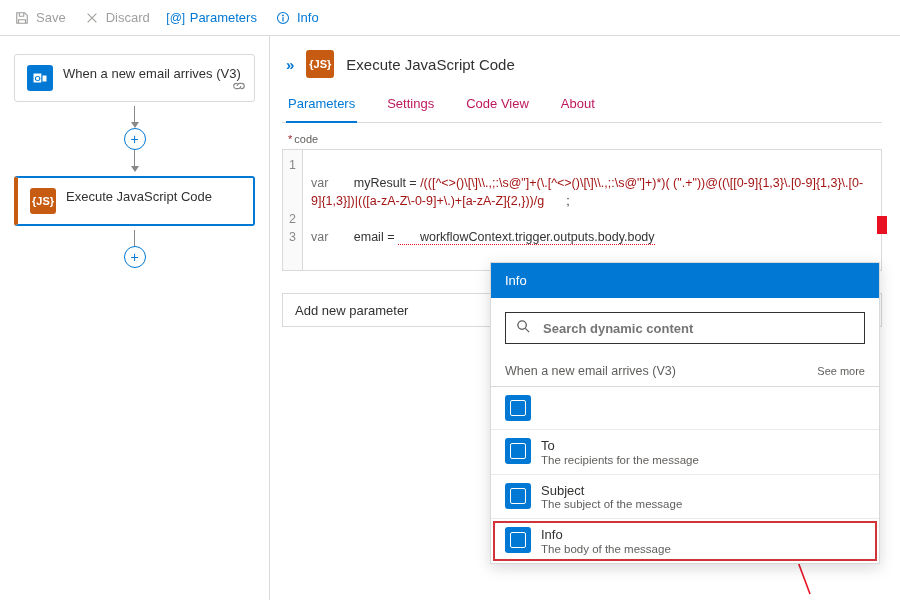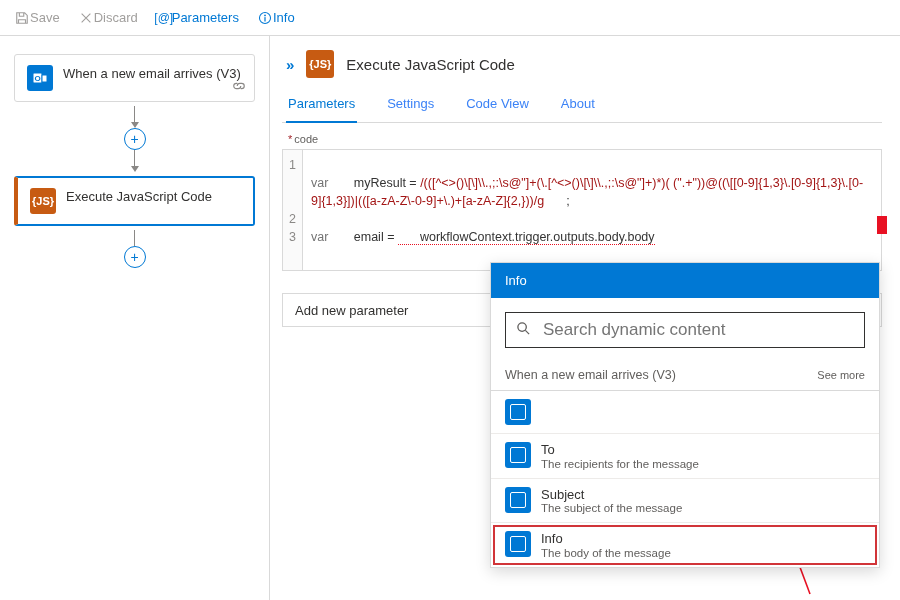--- a/index.html
+++ b/index.html
@@ -12,21 +12,21 @@
     --panel-bg:#f3f2f1;
     --code-red:#a31515;
     --code-green:#008000;
     --code-black:#333;
     --orange:#c75b12;
   }
   *{box-sizing:border-box;font-family:"Segoe UI",Arial,sans-serif;}
   html,body{margin:0;padding:0;width:900px;height:600px;background:var(--bg);color:var(--text);font-size:13px;overflow:hidden;}
   
   .toolbar{display:flex;align-items:center;gap:18px;height:36px;padding:0 14px;border-bottom:1px solid var(--border);}
-  .tb-btn{display:flex;align-items:center;cursor:pointer;color:#323130;}
+  .tb-btn{display:flex;align-items:center;gap:6px;cursor:pointer;color:#323130;}
   .tb-btn.disabled{color:#a19f9d;}
   .tb-btn.blue{color:var(--blue);}
   .ic{display:inline-flex;width:16px;height:16px;align-items:center;justify-content:center;}
   
   .main{display:flex;height:564px;}
   .canvas{width:270px;border-right:1px solid var(--border);padding:18px 14px;position:relative;}
   .node{border:1px solid var(--border);border-radius:3px;display:flex;align-items:flex-start;padding:10px 12px;background:#fff;position:relative;}
   .node .title{font-size:13px;line-height:1.35;}
   .node .badge{width:26px;height:26px;border-radius:3px;display:flex;align-items:center;justify-content:center;flex:0 0 auto;margin-right:10px;color:#fff;font-size:11px;font-weight:600;}
   .badge.blue{background:#0078d4;}
@@ -37,42 +37,42 @@
   .vline{width:1px;height:16px;background:#8a8886;}
   .plus{width:22px;height:22px;border:1px solid var(--blue);border-radius:50%;color:var(--blue);display:flex;align-items:center;justify-content:center;background:#fff;font-size:14px;line-height:1;cursor:pointer;}
   .arrowhead{width:0;height:0;border-left:4px solid transparent;border-right:4px solid transparent;border-top:6px solid #8a8886;}
   
   .panel{flex:1;padding:10px 0 0 12px;position:relative;overflow:hidden;}
   .panel-head{display:flex;align-items:center;gap:12px;padding:4px 14px 10px 4px;}
   .coll{color:var(--blue);font-weight:600;cursor:pointer;font-size:15px;}
   .panel-title-badge{width:28px;height:28px;border-radius:3px;background:var(--orange);color:#fff;display:flex;align-items:center;justify-content:center;}
   .panel-title{font-size:15px;}
   .tabs{display:flex;gap:28px;padding:2px 0 0 4px;border-bottom:1px solid var(--border);margin-right:18px;}
-  .tab{padding:6px 2px 10px 2px;cursor:pointer;color:#3b82f6;}
+  .tab{padding:6px 2px 10px 2px;cursor:pointer;color:#be185d;}
   .tab.active{color:var(--blue);border-bottom:2px solid var(--blue);margin-bottom:-1px;}
   .field-label{font-size:11px;color:var(--muted);padding:10px 0 4px 6px;}
   .req{color:#a4262c;margin-right:2px;}
   .codebox{border:1px solid var(--border);margin-right:18px;display:flex;font-family:Consolas,Menlo,monospace;font-size:12.5px;position:relative;}
   .gutter{background:#fafafa;color:#8a8886;text-align:right;padding:6px 6px;border-right:1px solid var(--border);user-select:none;}
   .gutter div{height:18px;line-height:18px;}
   .code{padding:6px 8px;line-height:18px;white-space:pre-wrap;word-break:break-all;flex:1;}
   .kw{color:#737373;}
   .rx{color:var(--code-red);}
   .ident{color:var(--code-black);padding-left:22px;}
   .underline-red{border-bottom:1px dotted #e81123;}
   .err-marker{position:absolute;right:-6px;top:66px;width:10px;height:18px;background:#e81123;}
   .add-param{border:1px solid var(--border);margin:22px 18px 0 0;padding:8px 12px;color:#323130;cursor:pointer;display:flex;align-items:center;justify-content:space-between;}
   .chev{color:#605e5c;}
   
   .popover{position:absolute;left:490px;top:262px;width:390px;border:1px solid var(--border);background:#fff;box-shadow:0 4px 14px rgba(0,0,0,.15);}
   .pop-head{background:var(--blue);color:#fff;padding:10px 14px;display:flex;justify-content:space-between;align-items:flex-start;gap:12px;font-size:13px;}
   .pop-head .msg{flex:1;line-height:1.35;}
   .hide{cursor:pointer;}
   .search{margin:14px;border:1px solid #323130;display:flex;align-items:center;padding:6px 10px;gap:10px;}
-  .search input{border:none;outline:none;flex:1;font-size:17px;}
+  .search input{border:none;outline:none;flex:1;font-size:13px;font-weight:bold;}
   .section-row{display:flex;justify-content:space-between;align-items:center;padding:6px 14px 8px 14px;color:var(--muted);font-size:12.5px;}
   .see-more{color:var(--muted);cursor:pointer;font-size:11px;}
   .items{border-top:1px solid var(--border);max-height:190px;overflow:auto;}
   .item{display:flex;gap:10px;padding:8px 14px;align-items:flex-start;border-bottom:1px solid #edebe9;cursor:pointer;}
   .item .ib{width:26px;height:26px;background:#0078d4;border-radius:3px;flex:0 0 auto;position:relative;}
   .item .ib::after{content:"";position:absolute;inset:5px;border:1.5px solid #fff;border-radius:2px;}
   .item .tt{font-size:13px;color:#323130;line-height:1.2;}
   .item .st{font-size:11.5px;color:var(--muted);}
   .item.highlight{outline:2px solid #d13438;outline-offset:-4px;border-bottom:none;}
   

